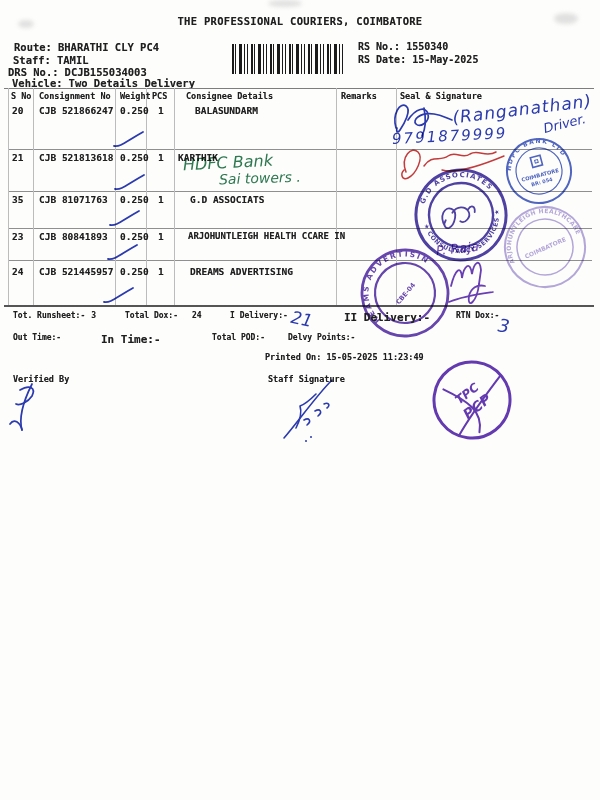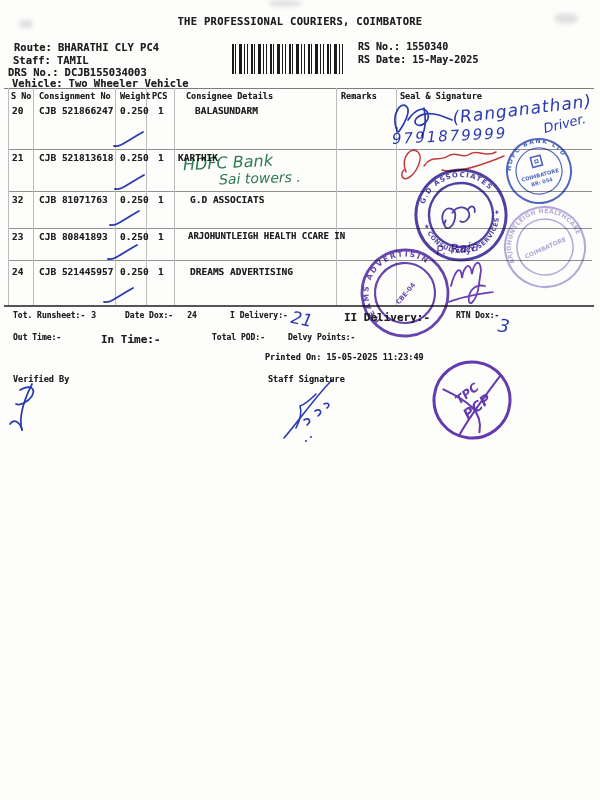--- a/index.html
+++ b/index.html
@@ -43,21 +43,21 @@
   <div class="print" style="left:14px;top:41px;font-size:10.5px">
     <span>Route:</span><span class="val">BHARATHI CLY PC4</span>
   </div>
   <div class="print" style="left:13px;top:54px;font-size:10.5px">
     <span>Staff:</span><span class="val">TAMIL</span>
   </div>
   <div class="print" style="left:8px;top:66px;font-size:10.5px">
     <span>DRS No.:</span><span class="val">DCJB155034003</span>
   </div>
   <div class="print" style="left:12px;top:77px;font-size:10.5px">
-    <span>Vehicle:</span><span class="val">Two Wheeler Vehicle</span>
+    <span>Vehicle:</span><span class="val">Two Details Delivery</span>
   </div>
   <div class="barcode"></div>
   <div class="print" style="left:358px;top:41px;font-size:10px">
     <span>RS No.:</span><span class="val">1550340</span>
   </div>
   <div class="print" style="left:358px;top:54px;font-size:10px">
     <span>RS Date:</span><span class="val">15-May-2025</span>
   </div>
 
   <div class="hline" style="left:4px;top:88px;width:590px;background:#7d7d7d"></div>
@@ -92,21 +92,21 @@
     <span class="print" style="left:195px;top:105px;font-size:9.5px">BALASUNDARM</span>
   </div>
   <div>
     <span class="print" style="left:12px;top:152px;font-size:9.5px">21</span>
     <span class="print" style="left:39px;top:152px;font-size:9.5px">CJB 521813618</span>
     <span class="print" style="left:120px;top:152px;font-size:9.5px">0.250</span>
     <span class="print" style="left:158px;top:152px;font-size:9.5px">1</span>
     <span class="print" style="left:178px;top:152px;font-size:9.5px">KARTHIK</span>
   </div>
   <div>
-    <span class="print" style="left:12px;top:194px;font-size:9.5px">32</span>
+    <span class="print" style="left:12px;top:194px;font-size:9.5px">35</span>
     <span class="print" style="left:39px;top:194px;font-size:9.5px">CJB 81071763</span>
     <span class="print" style="left:120px;top:194px;font-size:9.5px">0.250</span>
     <span class="print" style="left:158px;top:194px;font-size:9.5px">1</span>
     <span class="print" style="left:190px;top:194px;font-size:9.5px">G.D ASSOCIATS</span>
   </div>
   <div>
     <span class="print" style="left:12px;top:231px;font-size:9.5px">23</span>
     <span class="print" style="left:39px;top:231px;font-size:9.5px">CJB 80841893</span>
     <span class="print" style="left:120px;top:231px;font-size:9.5px">0.250</span>
     <span class="print" style="left:158px;top:231px;font-size:9.5px">1</span>
@@ -211,21 +211,21 @@
   <svg class="sig" style="left:443px;top:250px;color:#6a3fb5" width="56" height="72">
     <path stroke-width="1.8" d="M8,36 C12,20 18,14 19,28 C21,16 27,10 29,24 C31,12 37,8 38,20 L36,34"></path>
     <path stroke-width="1.8" d="M36,34 C34,52 24,60 26,46 C28,38 34,34 42,36"></path>
     <path stroke-width="1.6" d="M6,52 C20,46 36,44 50,42"></path>
   </svg>
 
   <div class="print" style="left:13px;top:311px;font-size:8px">
     <span>Tot. Runsheet:-</span><span class="val">3</span>
   </div>
   <div class="print" style="left:125px;top:311px;font-size:8px">
-    <span>Date Dox:-</span><span class="val" style="margin-left:14px">24</span>
+    <span>Total Dox:-</span><span class="val" style="margin-left:14px">24</span>
   </div>
   <span class="print" style="left:230px;top:311px;font-size:8px">I Delivery:-</span>
   <span class="print" style="left:344px;top:311px;font-size:11px">II Delivery:-</span>
   <span class="print" style="left:456px;top:311px;font-size:8px">RTN Dox:-</span>
   <div class="hw ink-blue" style="left:291px;top:309px;font-size:17px;transform:rotate(12deg)">21</div>
   <div class="hw ink-blue" style="left:498px;top:315px;font-size:18px;transform:rotate(8deg)">3</div>
 
   <span class="print" style="left:13px;top:333px;font-size:8px">Out Time:-</span>
   <span class="print" style="left:101px;top:333px;font-size:11px">In Time:-</span>
   <span class="print" style="left:212px;top:333px;font-size:8px">Total POD:-</span>

